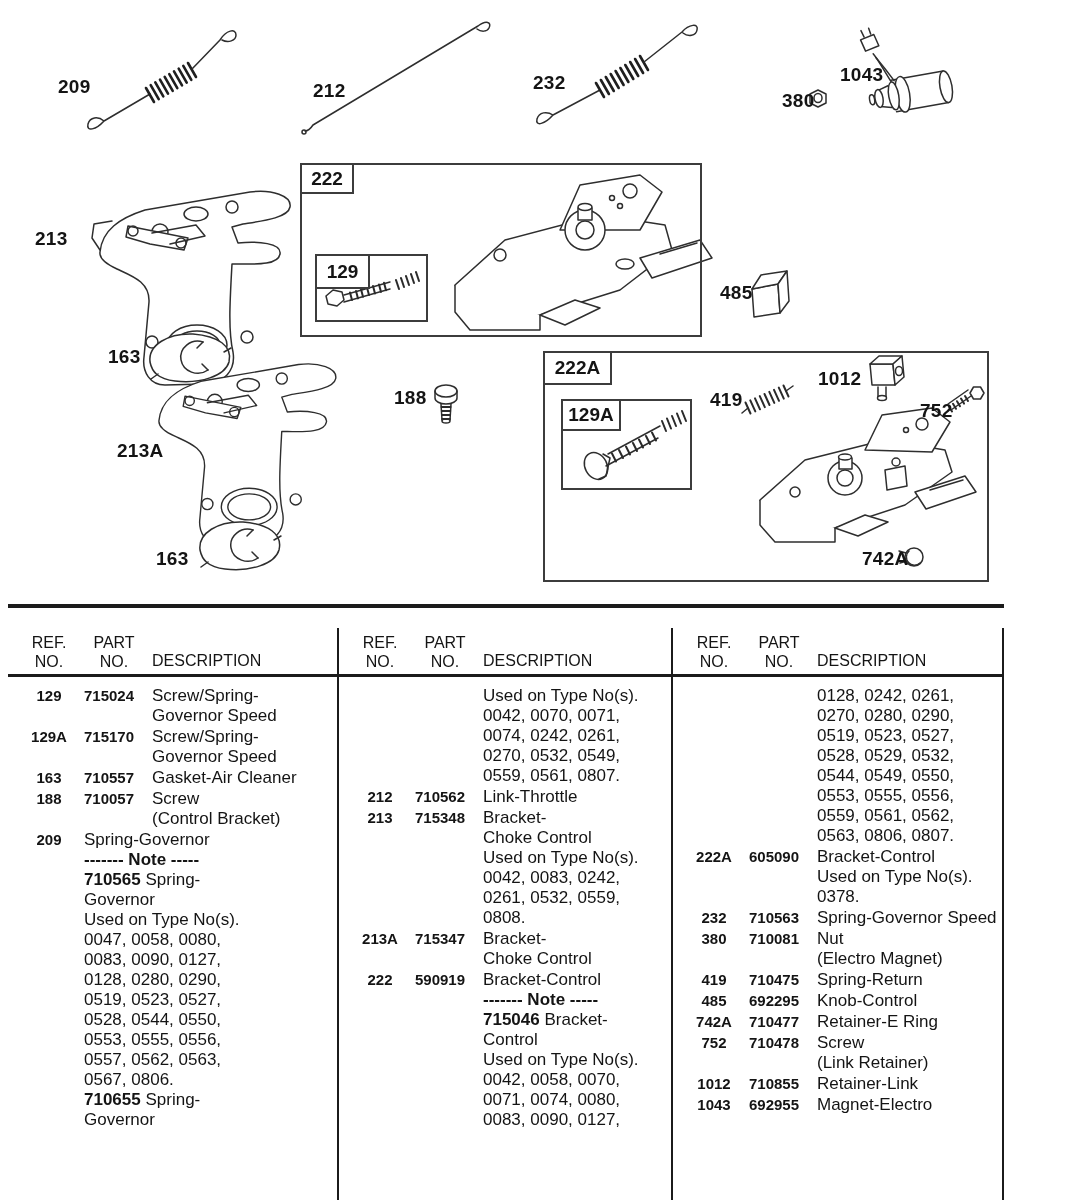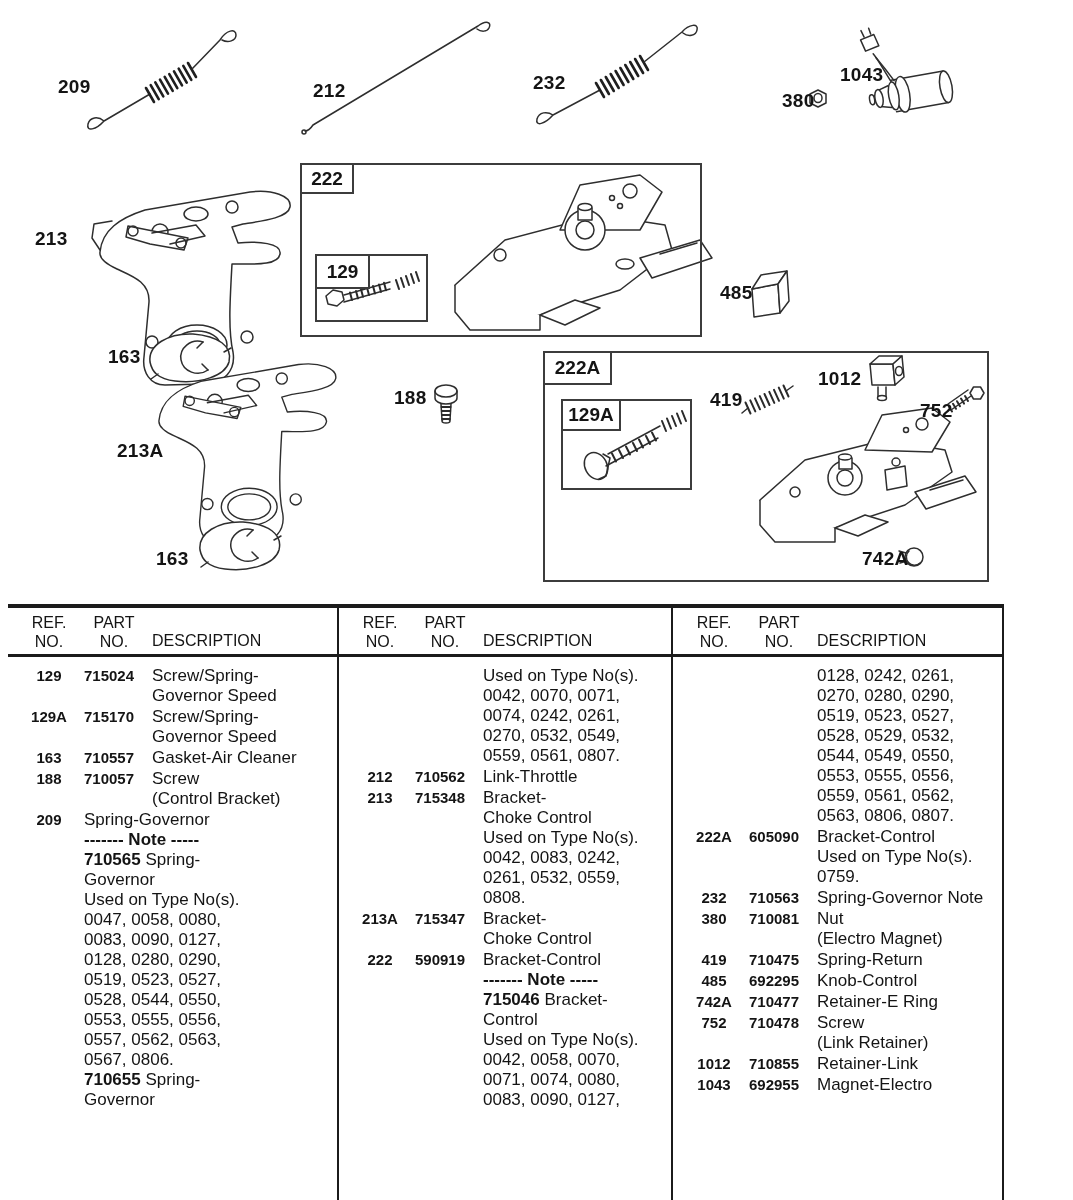--- a/index.html
+++ b/index.html
@@ -12,21 +12,21 @@
             display:flex;align-items:center;justify-content:center;
             font-weight:bold;font-size:19px;box-sizing:border-box;background:#fff;}
   .lbl{position:absolute;font-weight:bold;font-size:19px;z-index:3;letter-spacing:.3px;}
   
   .ptable{position:absolute;left:8px;top:604px;width:996px;z-index:2;}
   .rule-top{height:4px;background:#1b1b1b;}
   .rule-mid{height:3px;background:#1b1b1b;}
   .thead,.tbody{display:grid;grid-template-columns:331px 334px 331px;}
   .hcol{border-right:2px solid #1b1b1b;box-sizing:border-box;
         display:grid;grid-template-columns:54px 60px 1fr;column-gap:8px;
-        padding:5px 1px 3px 14px;}
+        padding:5px 1px 3px 14px;margin-top:20px;}
   .h-ref,.h-part{font-size:16px;line-height:19px;text-align:center;}
   .h-ref span,.h-part span{display:block;}
   .h-desc{font-size:16px;display:flex;align-items:flex-end;justify-content:flex-start;padding-bottom:1px;}
   .tbody{height:545px;}
   .tcol{border-right:2px solid #1b1b1b;box-sizing:border-box;padding:9px 6px 0 14px;overflow:hidden;}
   .trow{display:grid;grid-template-columns:54px 60px 1fr;column-gap:8px;margin-bottom:1px;}
   .tref{font-weight:bold;font-size:15px;line-height:20px;text-align:center;}
   .tpart{font-weight:bold;font-size:15px;line-height:20px;}
   .tdesc{font-size:17px;line-height:20px;}
   .dline{white-space:nowrap;}
@@ -474,28 +474,28 @@
             <div class="dline"><span>0559, 0561, 0562,</span></div>
             <div class="dline"><span>0563, 0806, 0807.</span></div>
           </div>
         </div>
         <div class="trow">
           <div class="tref">222A</div>
           <div class="tpart">605090</div>
           <div class="tdesc">
             <div class="dline"><span>Bracket-Control</span></div>
             <div class="dline"><span>Used on Type No(s).</span></div>
-            <div class="dline"><span>0759.</span></div>
+            <div class="dline"><span>0378.</span></div>
           </div>
         </div>
         <div class="trow">
           <div class="tref">232</div>
           <div class="tpart">710563</div>
           <div class="tdesc">
-            <div class="dline"><span>Spring-Governor Note</span></div>
+            <div class="dline"><span>Spring-Governor Speed</span></div>
           </div>
         </div>
         <div class="trow">
           <div class="tref">380</div>
           <div class="tpart">710081</div>
           <div class="tdesc">
             <div class="dline"><span>Nut</span></div>
             <div class="dline"><span>(Electro Magnet)</span></div>
           </div>
         </div>

